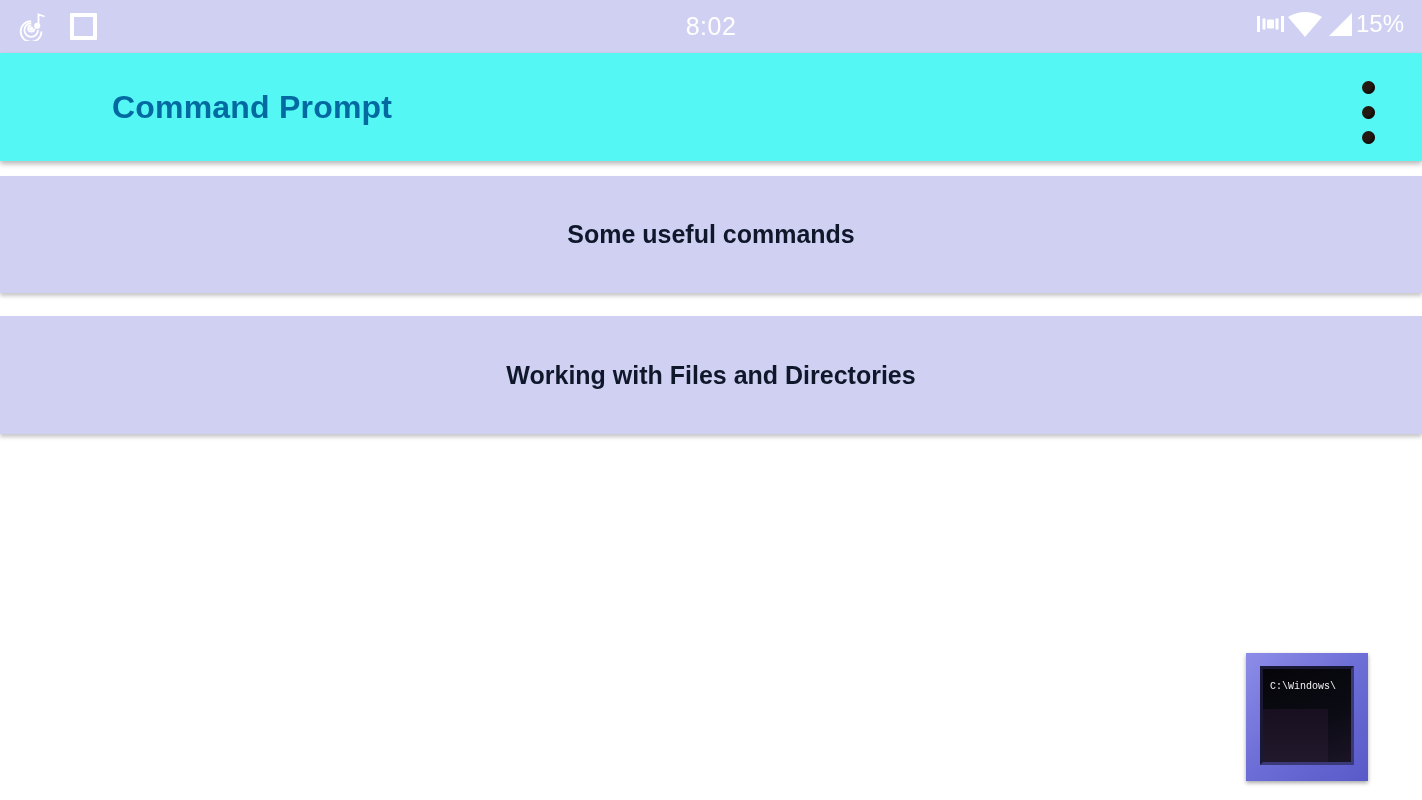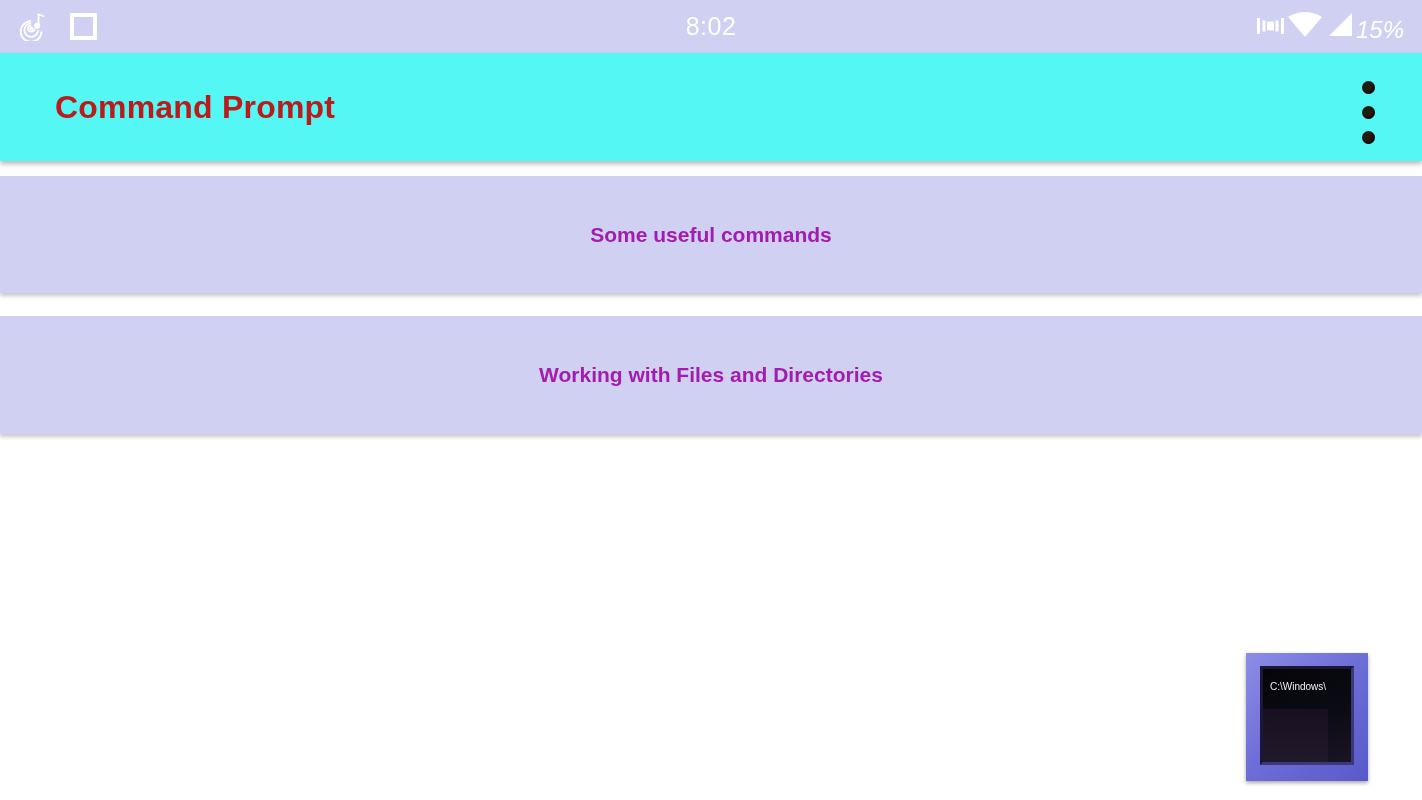--- a/index.html
+++ b/index.html
@@ -43,24 +43,23 @@
     align-items: center;
   }
   .status-clock {
     color: #ffffff;
     font-size: 25px;
     letter-spacing: 0.5px;
   }
   .status-right {
     width: 300px;
     display: flex;
-    align-items: flex-end;
+    align-items: flex-start;
     justify-content: flex-end;
     gap: 0;
-    font-style: italic;
   }
   .battery-text {
     color: #ffffff;
     font-size: 24px;
   }
   .sq-icon {
     width: 27px; height: 27px;
     border: 4px solid #ffffff;
     border-radius: 1px;
   }
@@ -70,24 +69,24 @@
     position: absolute;
     top: 53px; left: 0;
     width: 1422px;
     height: 108px;
     background: #55f7f5;
     box-shadow: 0 3px 5px rgba(0,0,0,0.28);
     display: flex;
     align-items: center;
   }
   .app-bar-title {
-    margin-left: 55px;
+    margin-left: 112px;
     font-size: 32px;
     font-weight: bold;
-    color: #b91c1c;
+    color: #0369a1;
     letter-spacing: 0.2px;
   }
   .overflow-menu {
     position: absolute;
     right: 43px;
     top: 24px;
     display: flex;
     flex-direction: column;
     gap: 12px;
     align-items: center;
@@ -107,23 +106,23 @@
     width: 1422px;
     background: #d0d0f2;
     box-shadow: 0 3px 4px rgba(0,0,0,0.22);
     display: flex;
     align-items: center;
     justify-content: center;
   }
   .card-1 { top: 176px; height: 117px; }
   .card-2 { top: 316px; height: 118px; }
   .card-label {
-    font-size: 21px;
+    font-size: 25px;
     font-weight: bold;
-    color: #a21caf;
+    color: #0f172a;
   }
 
   
   .coming-soon {
     position: absolute;
     top: 538px;
     left: 0;
     width: 1422px;
     text-align: center;
     font-size: 28px;
@@ -150,21 +149,21 @@
     border-right: 3px solid #3a3a7a;
     border-bottom: 3px solid #3a3a7a;
     position: relative;
     overflow: hidden;
   }
   .cmd-icon-text {
     position: absolute;
     left: 7px;
     top: 12px;
     color: #f2f2f2;
-    font-family: Liberation Sans, sans-serif;
+    font-family: Liberation Mono, monospace;
     font-size: 10px;
     white-space: nowrap;
   }
   .cmd-icon-body {
     position: absolute;
     left: 0;
     top: 40px;
     width: 74%;
     height: 60%;
     background: linear-gradient(180deg, #181020 0%, #221a2c 100%);

